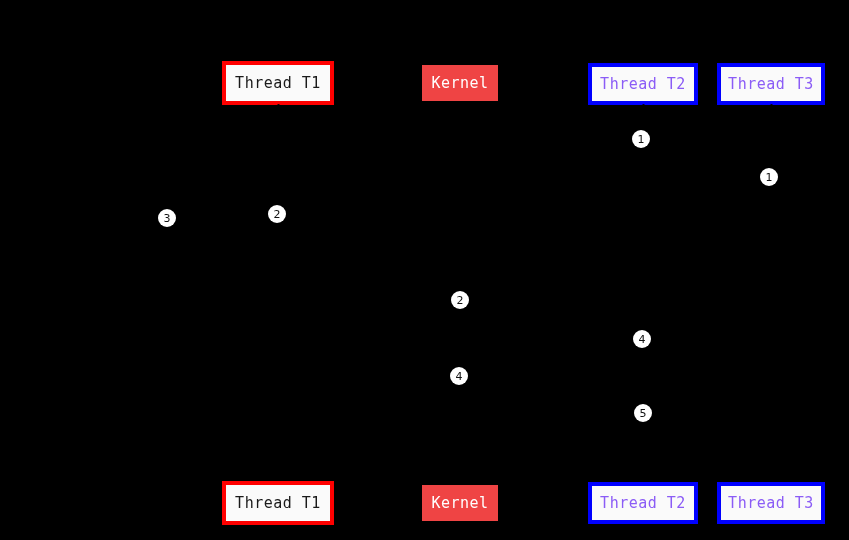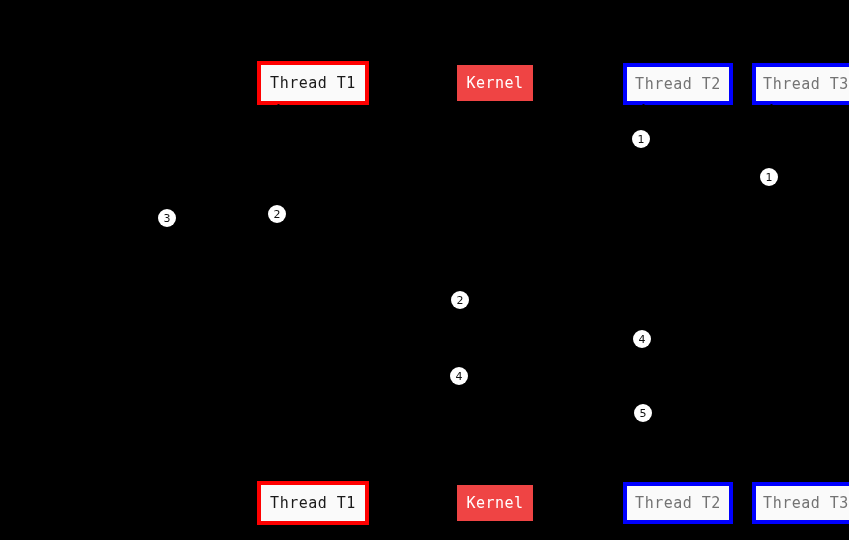--- a/index.html
+++ b/index.html
@@ -20,40 +20,39 @@
 
   
   .participant {
     position: absolute;
     box-sizing: border-box;
     display: flex;
     align-items: center;
     justify-content: center;
     white-space: nowrap;
     letter-spacing: 0.5px;
-    margin-left: 35px;
   }
   .participant .plabel {
     display: block;
     font-family: "DejaVu Sans Mono", "Liberation Mono", monospace;
     font-size: 15px;
     line-height: 1;
   }
 
   
   .p-red {
     background: #FAFAFA;
     border: 4px solid #FF0000;
     color: #1a1a1a;
   }
   
   .p-blue {
     background: #FAFAFA;
     border: 4px solid #0000FF;
-    color: #737373;
+    color: #8b5cf6;
   }
   
   .p-bluefill {
     background: #ef4444;
     border: 0px solid #0000FF;
     color: #FFFFFF;
   }
 
   
   .lifeline {

